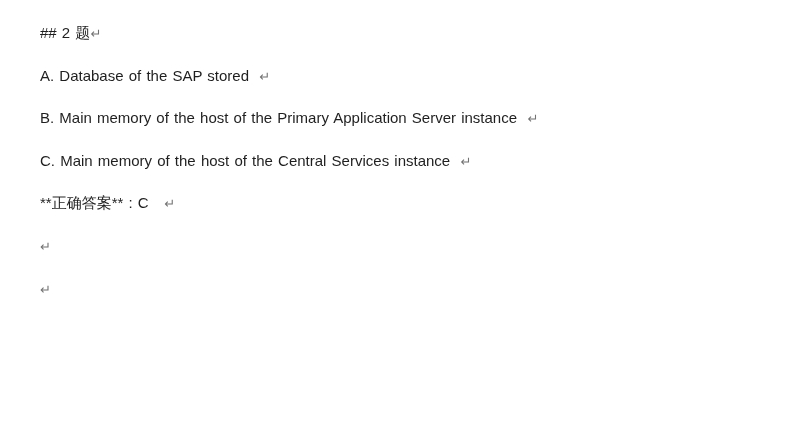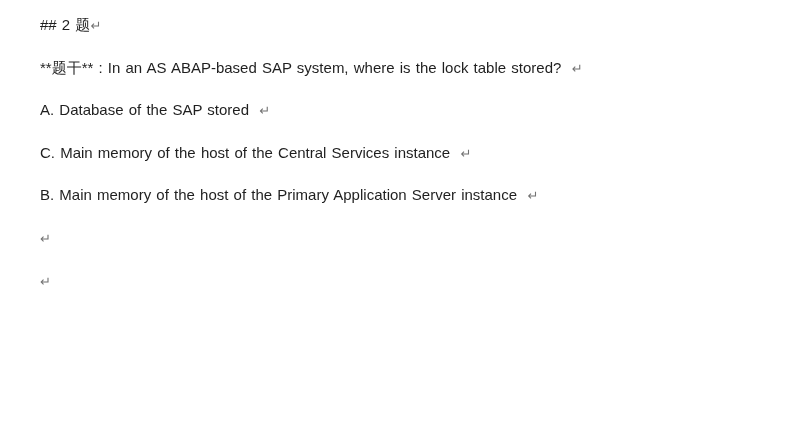--- a/index.html
+++ b/index.html
@@ -15,21 +15,21 @@
     background:var(--bg);
     overflow:hidden;
     font-family:"Liberation Sans", sans-serif;
   }
   .page{
     position:absolute;
     left:0; top:0;
     width:788px;
     height:441px;
     box-sizing:border-box;
-    padding:16px 0 0 40px;
+    padding:24px 0 0 40px;
     background:var(--bg);
     cursor:text;
   }
   .line{
     height:42.6px;
     font-size:15px;
     line-height:17px;
     color:var(--text);
     word-spacing:1px;
     white-space:nowrap;
@@ -46,38 +46,38 @@
 </style>
 </head>
 <body>
 
 <div class="page">
 
   <div class="line">
     <span class="txt">## 2 题</span><span class="mark">↵</span>
   </div>
 
-  <div class="line">
-    <span class="txt">**题干** : In an AS ABAP-based SAP system, where is the lock table stored?  </span><span class="mark">↵</span>
-  </div>
 
 
   <div class="line">
     <span class="txt">A. Database of the SAP stored  </span><span class="mark">↵</span>
   </div>
 
   <div class="line">
+    <span class="txt">B. Main memory of the host of the Primary Application Server instance  </span><span class="mark">↵</span>
+  </div>
+
+  <div class="line">
     <span class="txt">C. Main memory of the host of the Central Services instance  </span><span class="mark">↵</span>
   </div>
 
+
   <div class="line">
-    <span class="txt">B. Main memory of the host of the Primary Application Server instance  </span><span class="mark">↵</span>
+    <span class="txt">**正确答案** : C   </span><span class="mark">↵</span>
   </div>
-
-
 
   <div class="line">
     <span class="txt"></span><span class="mark">↵</span>
   </div>
 
   <div class="line">
     <span class="txt"></span><span class="mark">↵</span>
   </div>
 
 </div>

